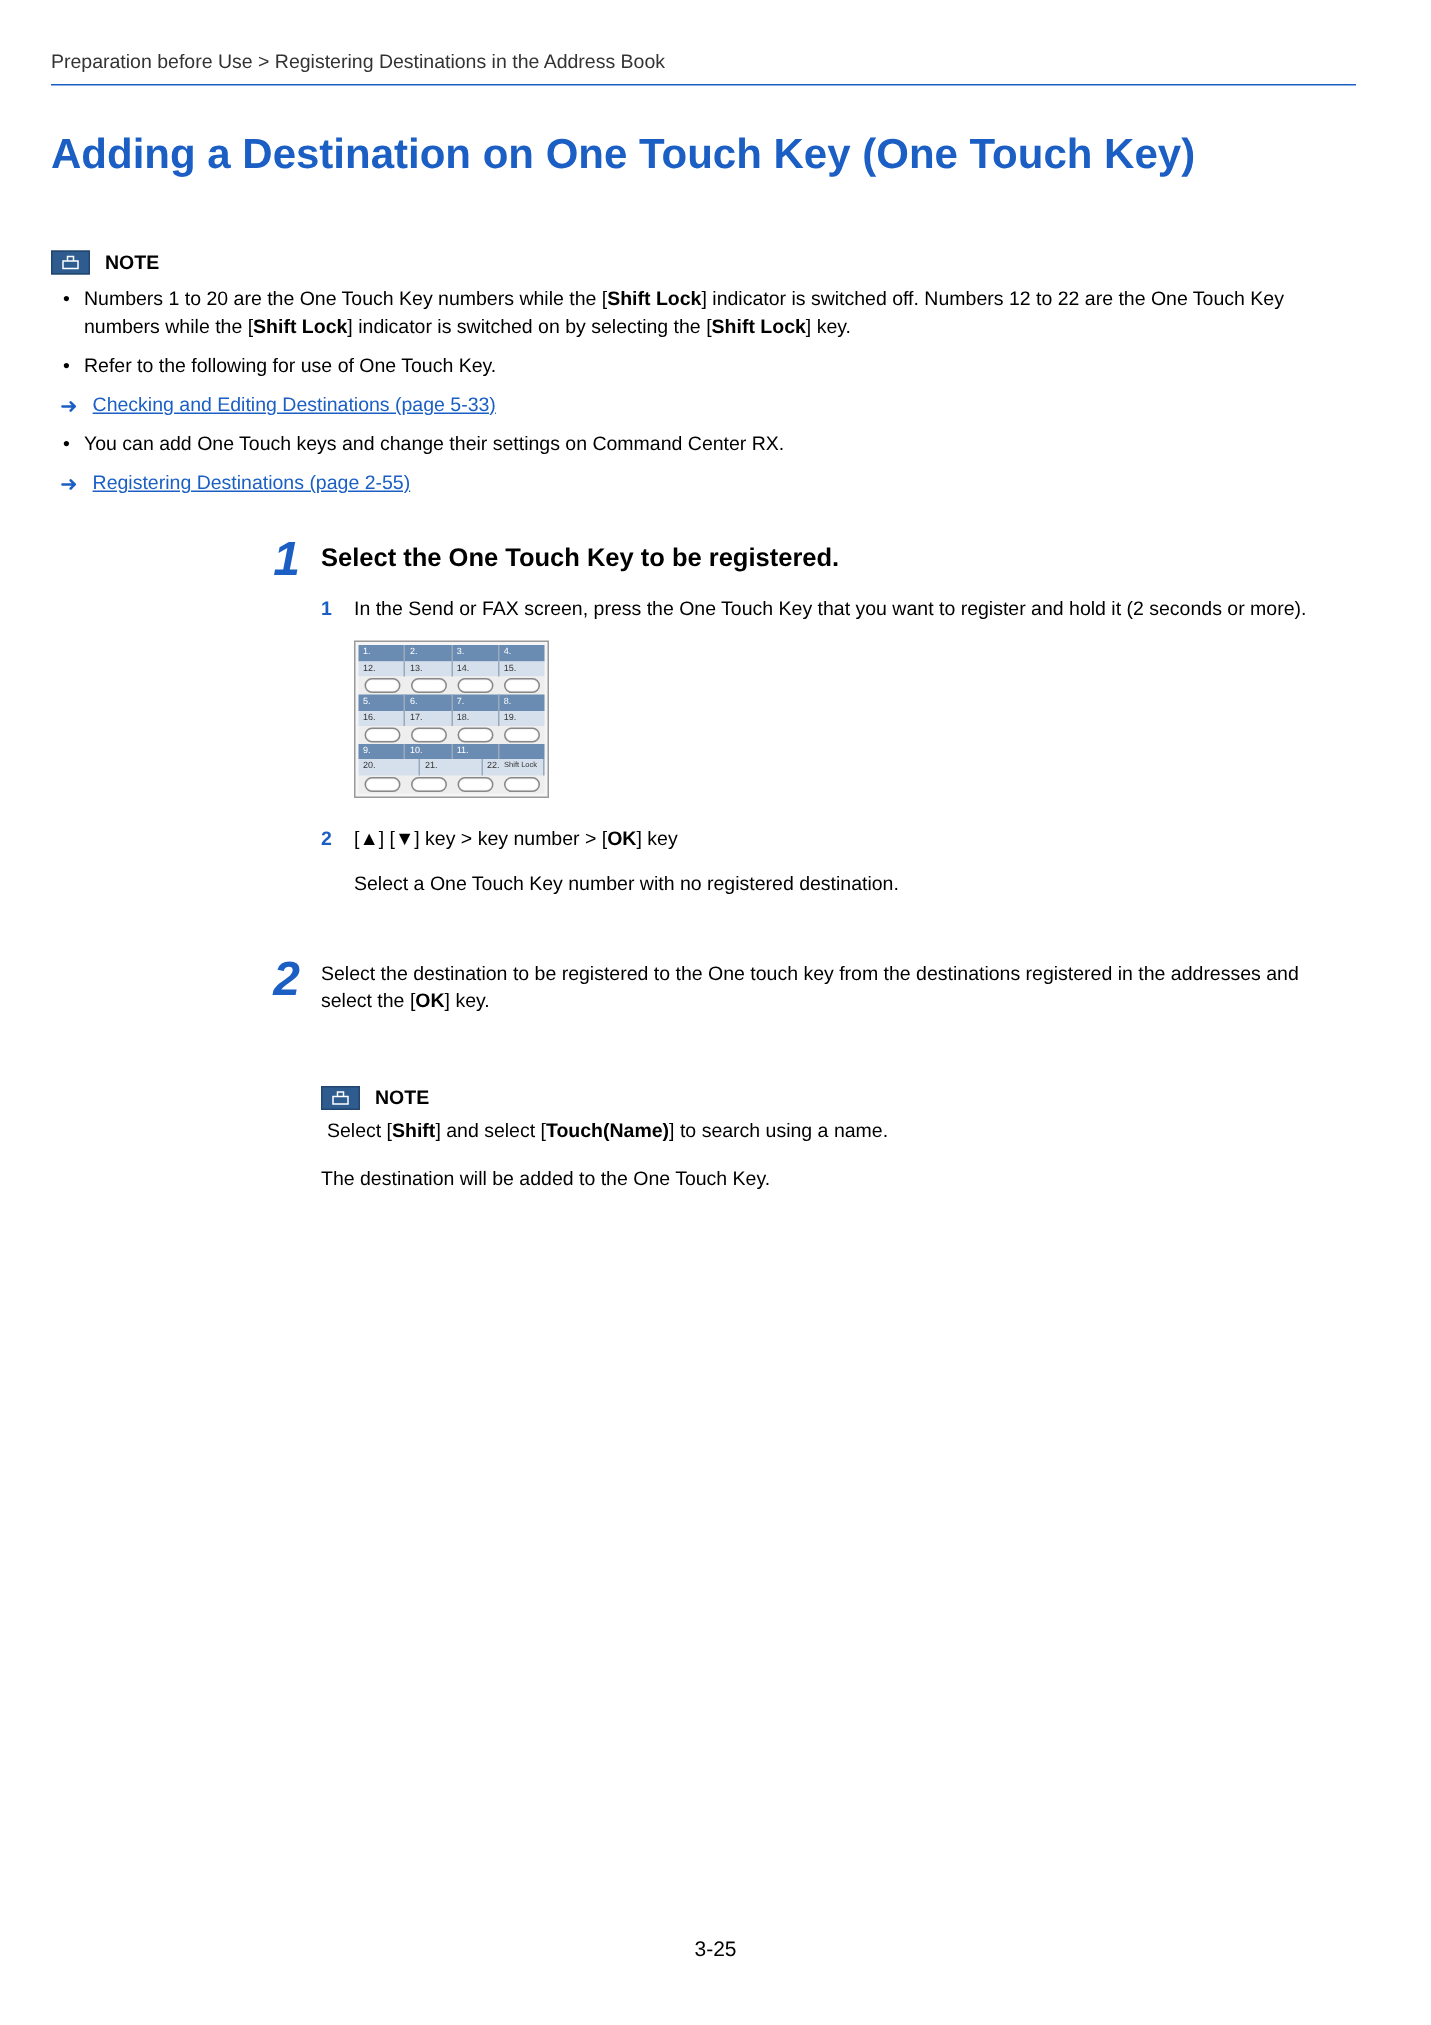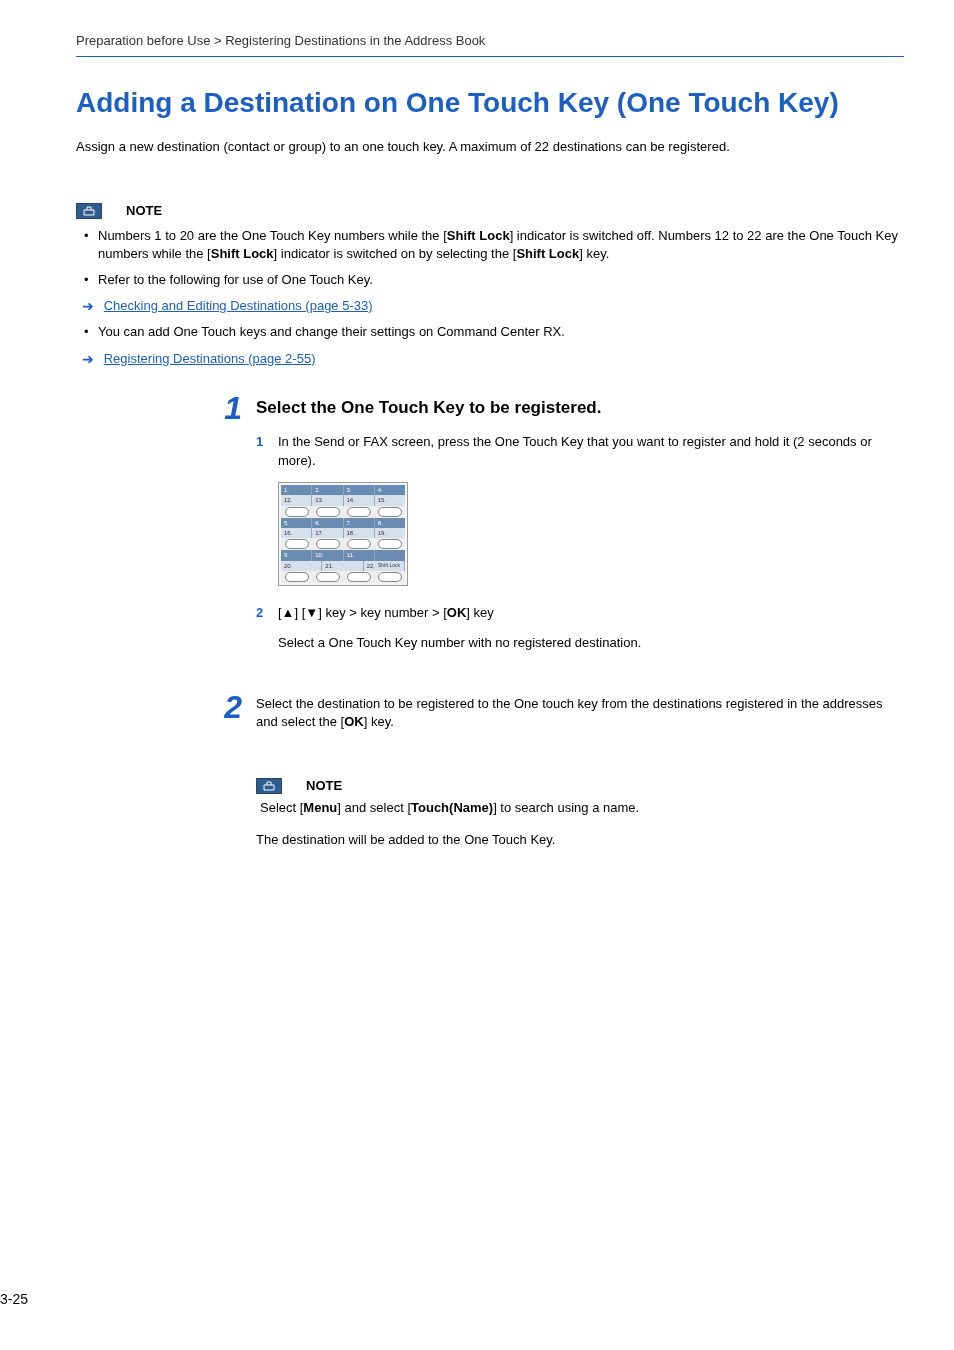--- a/index.html
+++ b/index.html
@@ -7,21 +7,21 @@
       font-family: Arial, Helvetica, sans-serif;
       background: #fff;
       width: 954px;
       height: 1350px;
       position: relative;
       color: #000;
       font-size: 13px;
       line-height: 1.4;
     }
     .page {
-      padding: 32px 50px 0 76px;
+      padding: 32px 50px 0 34px;
     }
     .breadcrumb {
       font-size: 13px;
       color: #333;
       padding-bottom: 6px;
       border-bottom: 1px solid #1b5fc4;
       margin-bottom: 28px;
     }
     .main-title {
       color: #1b5fc4;
@@ -33,21 +33,21 @@
     .intro {
       font-size: 13px;
       margin-bottom: 22px;
     }
     .note-block {
       margin-bottom: 28px;
     }
     .note-header {
       display: flex;
       align-items: center;
-      gap: 24px;
+      gap: 10px;
       margin-bottom: 6px;
       margin-top: 46px;
     }
     .note-icon {
       width: 26px;
       height: 16px;
       background: #2f5c8f;
       border: 1px solid #23466e;
       display: inline-flex;
       align-items: center;
@@ -190,34 +190,33 @@
     .inner-note .note-header { margin-bottom: 4px; }
     .inner-note-text {
       font-size: 13px;
       padding-left: 4px;
     }
     .page-number {
       position: absolute;
       bottom: 40px;
       left: 0;
       right: 0;
-      text-align: left;
+      text-align: center;
       font-size: 14px;
     }
     b { font-weight: bold; }
   </style>
 </head>
 <body>
 
 <div class="page">
   <div class="breadcrumb">Preparation before Use &gt; Registering Destinations in the Address Book</div>
 
   <h1 class="main-title">Adding a Destination on One Touch Key (One Touch Key)</h1>
 
-  <p class="intro">Assign a new destination (contact or group) to an one touch key. A maximum of 22 destinations can be registered.</p>
 
   <div class="note-block">
     <div class="note-header">
       <span class="note-icon">
         <svg width="12" height="10" viewBox="0 0 12 10">
             <path d="M1 4 L1 9 L11 9 L11 4 Z M4 4 L4 1 L8 1 L8 4" fill="none" stroke="#fff" stroke-width="1"></path>
           </svg>
       </span>
       <span class="note-label">NOTE</span>
     </div>
@@ -328,21 +327,21 @@
       <div class="inner-note">
         <div class="note-header">
           <span class="note-icon">
             <svg width="12" height="10" viewBox="0 0 12 10">
                 <path d="M1 4 L1 9 L11 9 L11 4 Z M4 4 L4 1 L8 1 L8 4" fill="none" stroke="#fff" stroke-width="1"></path>
               </svg>
           </span>
           <span class="note-label">NOTE</span>
         </div>
         <p class="inner-note-text">
-          <span>Select [</span><b>Menu</b><span>] and select [</span><b>Touch(Name)</b><span>] to search using a name.</span>
+          <span>Select [</span><b>Shift</b><span>] and select [</span><b>Touch(Name)</b><span>] to search using a name.</span>
         </p>
       </div>
 
       <p>The destination will be added to the One Touch Key.</p>
     </div>
   </div>
 </div>
 
 <div class="page-number">3-25</div>
 

